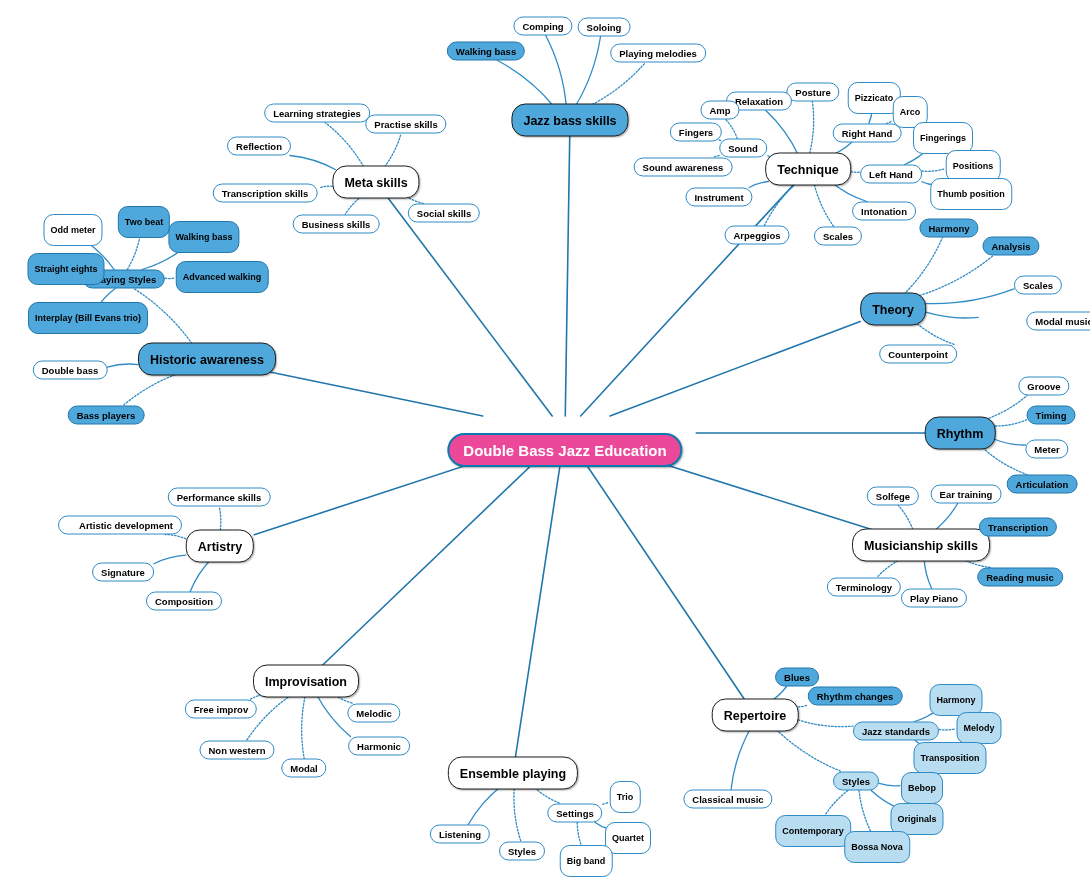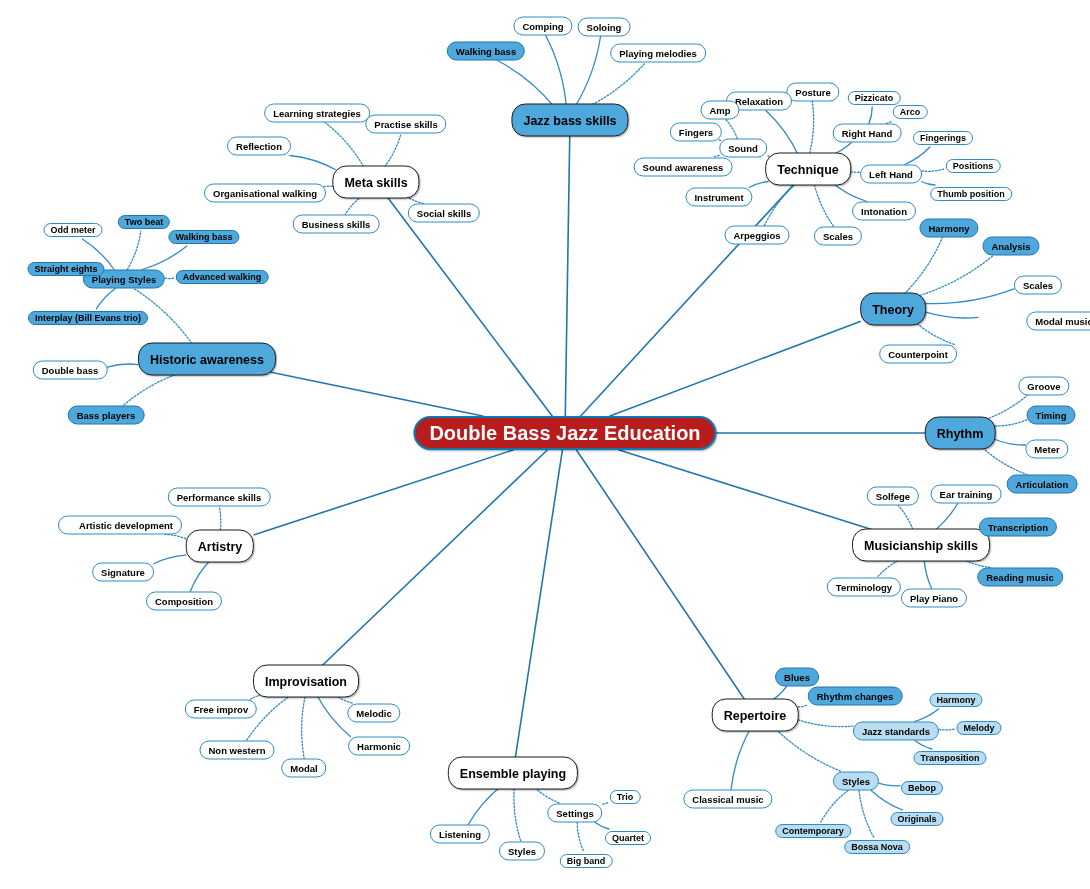--- a/index.html
+++ b/index.html
@@ -2,33 +2,33 @@
 <html><head>
 <meta charset="utf-8">
 <style>
   html,body{margin:0;padding:0;background:#ffffff;}
   #canvas{position:relative;width:1090px;height:889px;background:#ffffff;
           font-family:"Liberation Sans","DejaVu Sans",sans-serif;overflow:hidden;}
   #edges{position:absolute;left:0;top:0;width:1090px;height:889px;}
   .node{position:absolute;box-sizing:border-box;display:flex;align-items:center;
         justify-content:center;white-space:nowrap;transform:translate(-50%,-50%);
         border-style:solid;text-align:center;}
-  .lvl0{background:#b91c1c;border-color:#0a7ab0;border-width:2px;color:#ffffff;
-        font-size:20px;font-weight:bold;border-radius:18px;padding:0 14px;height:34px;
-        box-shadow:1px 1px 2px rgba(0,0,0,0.35);}
+  .lvl0{background:#ec4899;border-color:#0a7ab0;border-width:2px;color:#ffffff;
+        font-size:15px;font-weight:bold;border-radius:18px;padding:0 14px;height:34px;
+        box-shadow:1px 1px 2px rgba(0,0,0,0.35);margin-top:17px;}
   .lvl1{border-width:1.6px;border-color:#1d1d1d;border-radius:14px;color:#000000;
         font-size:12.5px;font-weight:bold;padding:0 11px;height:33px;background:#ffffff;
         box-shadow:1px 1px 1.5px rgba(0,0,0,0.3);}
   .lvl1.fill{background:#4fa8dc;border-color:#1d1d1d;}
   .lvl2{border-width:1.2px;border-color:#2e8bc6;border-radius:11px;color:#000000;
         font-size:9.5px;font-weight:bold;padding:0 8px;height:19px;background:#ffffff;}
   .lvl2.fill{background:#4fa8dc;border-color:#2176ab;}
   .lvl2.pale{background:#b8dcf0;border-color:#2e8bc6;}
   .lvl3{border-width:1.2px;border-color:#2e8bc6;border-radius:10px;color:#000000;
-        font-size:9px;font-weight:bold;padding:0 6px;height:14px;background:#ffffff;}
+        font-size:9px;font-weight:bold;padding:0 6px;height:32px;background:#ffffff;}
   .lvl3.fill{background:#4fa8dc;border-color:#2176ab;}
   .lvl3.pale{background:#b8dcf0;border-color:#2e8bc6;}
 </style>
 </head>
 <body>
 
 <div id="canvas">
   <svg id="edges">
       <path d="M 565.2715654952077 416 Q 567.5359424920127 274.25 569.8003194888179 132.5" fill="none" stroke="#2176ab" stroke-width="1.6" stroke-linecap="round"></path>
       <path d="M 554.7826086956521 107.5 Q 530.8739130434783 78.27826086956523 497.5652173913044 60.5" fill="none" stroke="#2e8bc6" stroke-width="1.3" stroke-linecap="round"></path>
@@ -198,21 +198,21 @@
     <div class="node lvl2" style="left: 317px; top: 113px;">
       <span>Learning strategies</span>
     </div>
     <div class="node lvl2" style="left: 406px; top: 124px;">
       <span>Practise skills</span>
     </div>
     <div class="node lvl2" style="left: 259px; top: 146px;">
       <span>Reflection</span>
     </div>
     <div class="node lvl2" style="left: 265px; top: 193px;">
-      <span>Organisational walking</span>
+      <span>Transcription skills</span>
     </div>
     <div class="node lvl2" style="left: 336px; top: 224px;">
       <span>Business skills</span>
     </div>
     <div class="node lvl2" style="left: 444px; top: 213px;">
       <span>Social skills</span>
     </div>
     <div class="node lvl1 fill" style="left: 207px; top: 359px;">
       <span>Historic awareness</span>
     </div>

